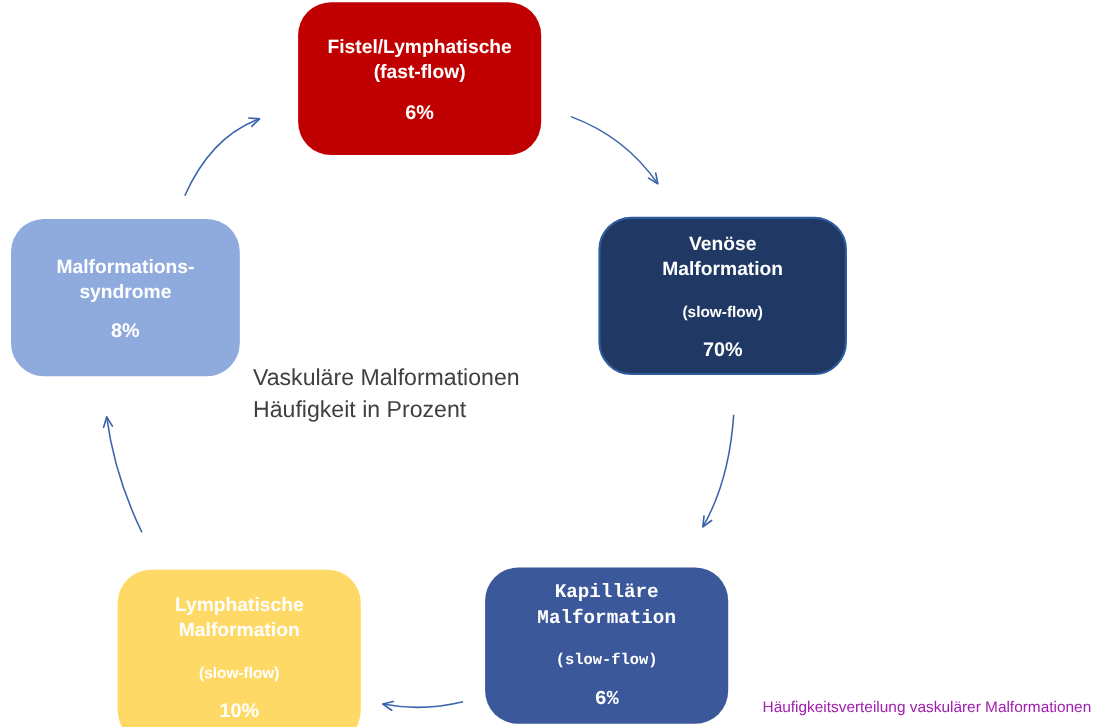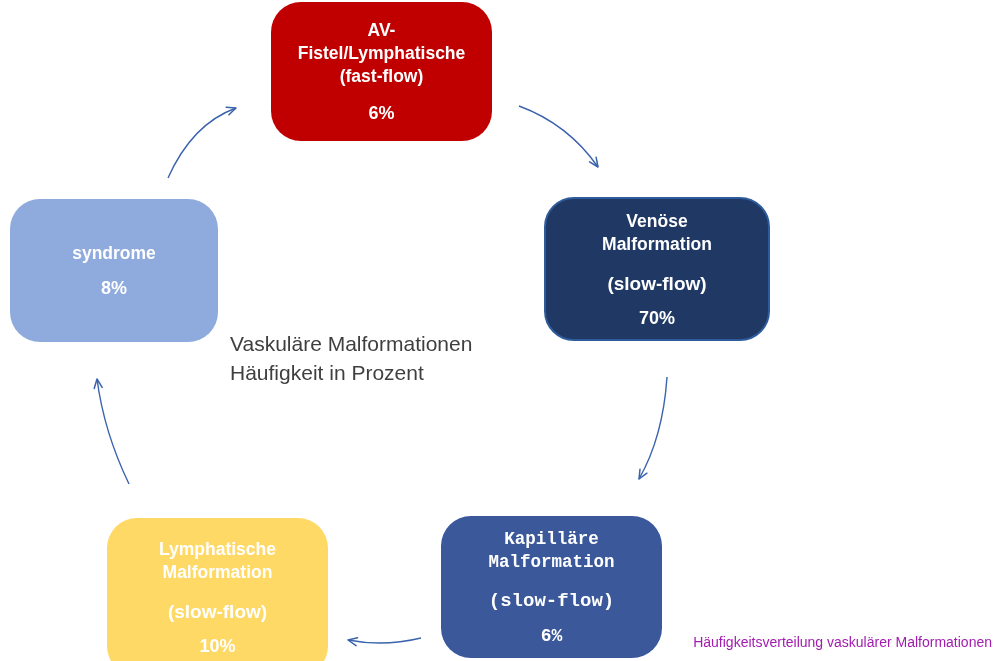--- a/index.html
+++ b/index.html
@@ -17,21 +17,21 @@
     flex-direction: column;
     align-items: center;
     justify-content: center;
     text-align: center;
     color: #ffffff;
     font-weight: bold;
     box-sizing: border-box;
   }
   .node .node-title { font-size: 17.5px; line-height: 23px; }
   .node .node-title .ln { display: block; }
-  .node .node-flow { font-size: 19px; line-height: 23px; margin-top: 16px; }
+  .node .node-flow { font-size: 14px; line-height: 23px; margin-top: 16px; }
   .node .node-percent { font-size: 18px; line-height: 22px; margin-top: 12px; }
 
   .node-av      { left: 271px; top: 2px;   width: 221px; height: 139px; background: #C00000; }
   .node-venose  { left: 544px; top: 197px; width: 226px; height: 144px; background: #1F3864; border: 2px solid #2E5B9B; }
   .node-kapillar{ left: 441px; top: 516px; width: 221px; height: 142px; background: #3B589B; font-family: Liberation Mono, monospace; }
   .node-lymph   { left: 107px; top: 518px; width: 221px; height: 158px; background: #FFD966; }
   .node-syndrom { left: 10px;  top: 199px; width: 208px; height: 143px; background: #8FAADC; }
 
   
   .node-av .node-percent { margin-top: 14px; }
@@ -69,21 +69,20 @@
   </defs>
   <path d="M168,178 Q192,124 236,108" fill="none" stroke="#3A62AD" stroke-width="1.4" marker-end="url(#ah)"></path>
   <path d="M519,106 Q568,124 598,167" fill="none" stroke="#3A62AD" stroke-width="1.4" marker-end="url(#ah)"></path>
   <path d="M667,377 Q663,437 639,479" fill="none" stroke="#3A62AD" stroke-width="1.4" marker-end="url(#ah)"></path>
   <path d="M421,638 Q384,647 348,640" fill="none" stroke="#3A62AD" stroke-width="1.4" marker-end="url(#ah)"></path>
   <path d="M129,484 Q104,432 97,379" fill="none" stroke="#3A62AD" stroke-width="1.4" marker-end="url(#ah)"></path>
 </svg>
 
 <div class="node node-av">
   <div class="node-title">
-    <span class="ln">AV-</span>
     <span class="ln">Fistel/Lymphatische</span>
     <span class="ln">(fast-flow)</span>
   </div>
   <div class="node-percent">6%</div>
 </div>
 
 <div class="node node-venose">
   <div class="node-title">
     <span class="ln">Venöse</span>
     <span class="ln">Malformation</span>
@@ -105,20 +104,21 @@
   <div class="node-title">
     <span class="ln">Lymphatische</span>
     <span class="ln">Malformation</span>
   </div>
   <div class="node-flow">(slow-flow)</div>
   <div class="node-percent">10%</div>
 </div>
 
 <div class="node node-syndrom">
   <div class="node-title">
+    <span class="ln">Malformations-</span>
     <span class="ln">syndrome</span>
   </div>
   <div class="node-percent">8%</div>
 </div>
 
 <div class="center-label">
   <div>Vaskuläre Malformationen</div>
   <div>Häufigkeit in Prozent</div>
 </div>
 

